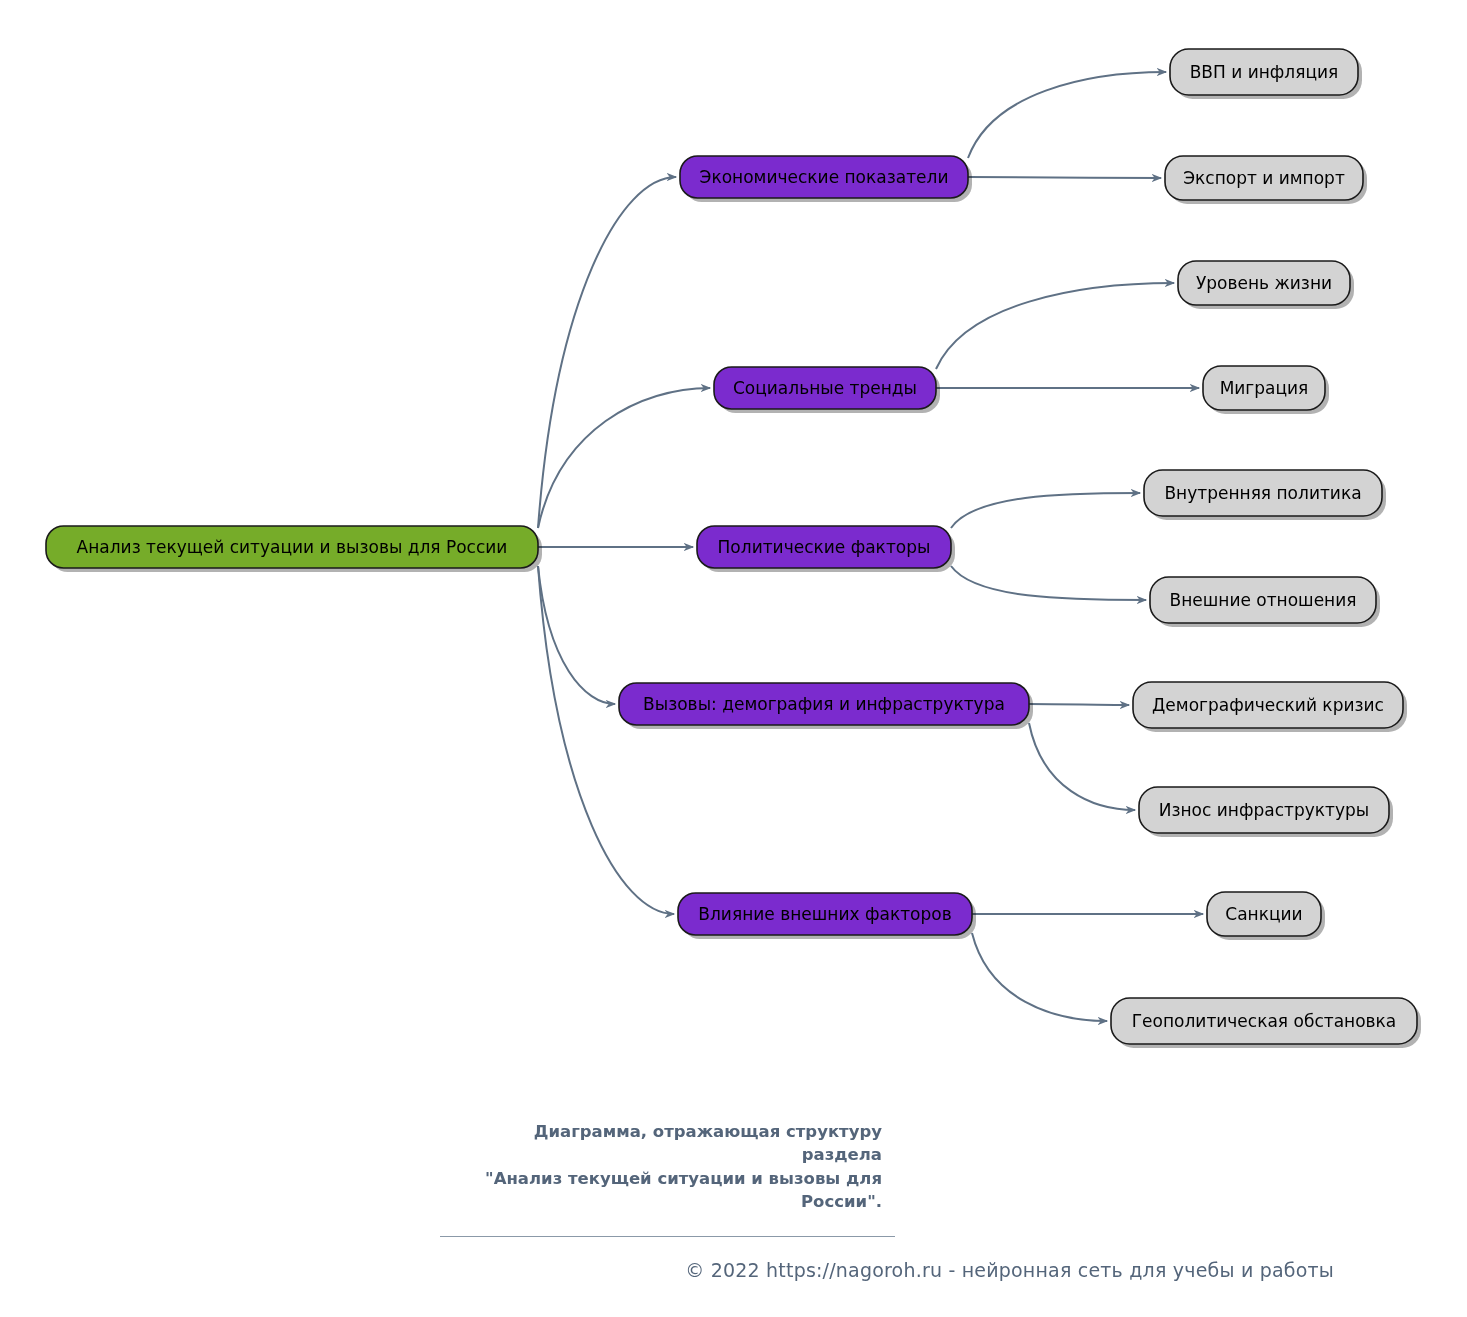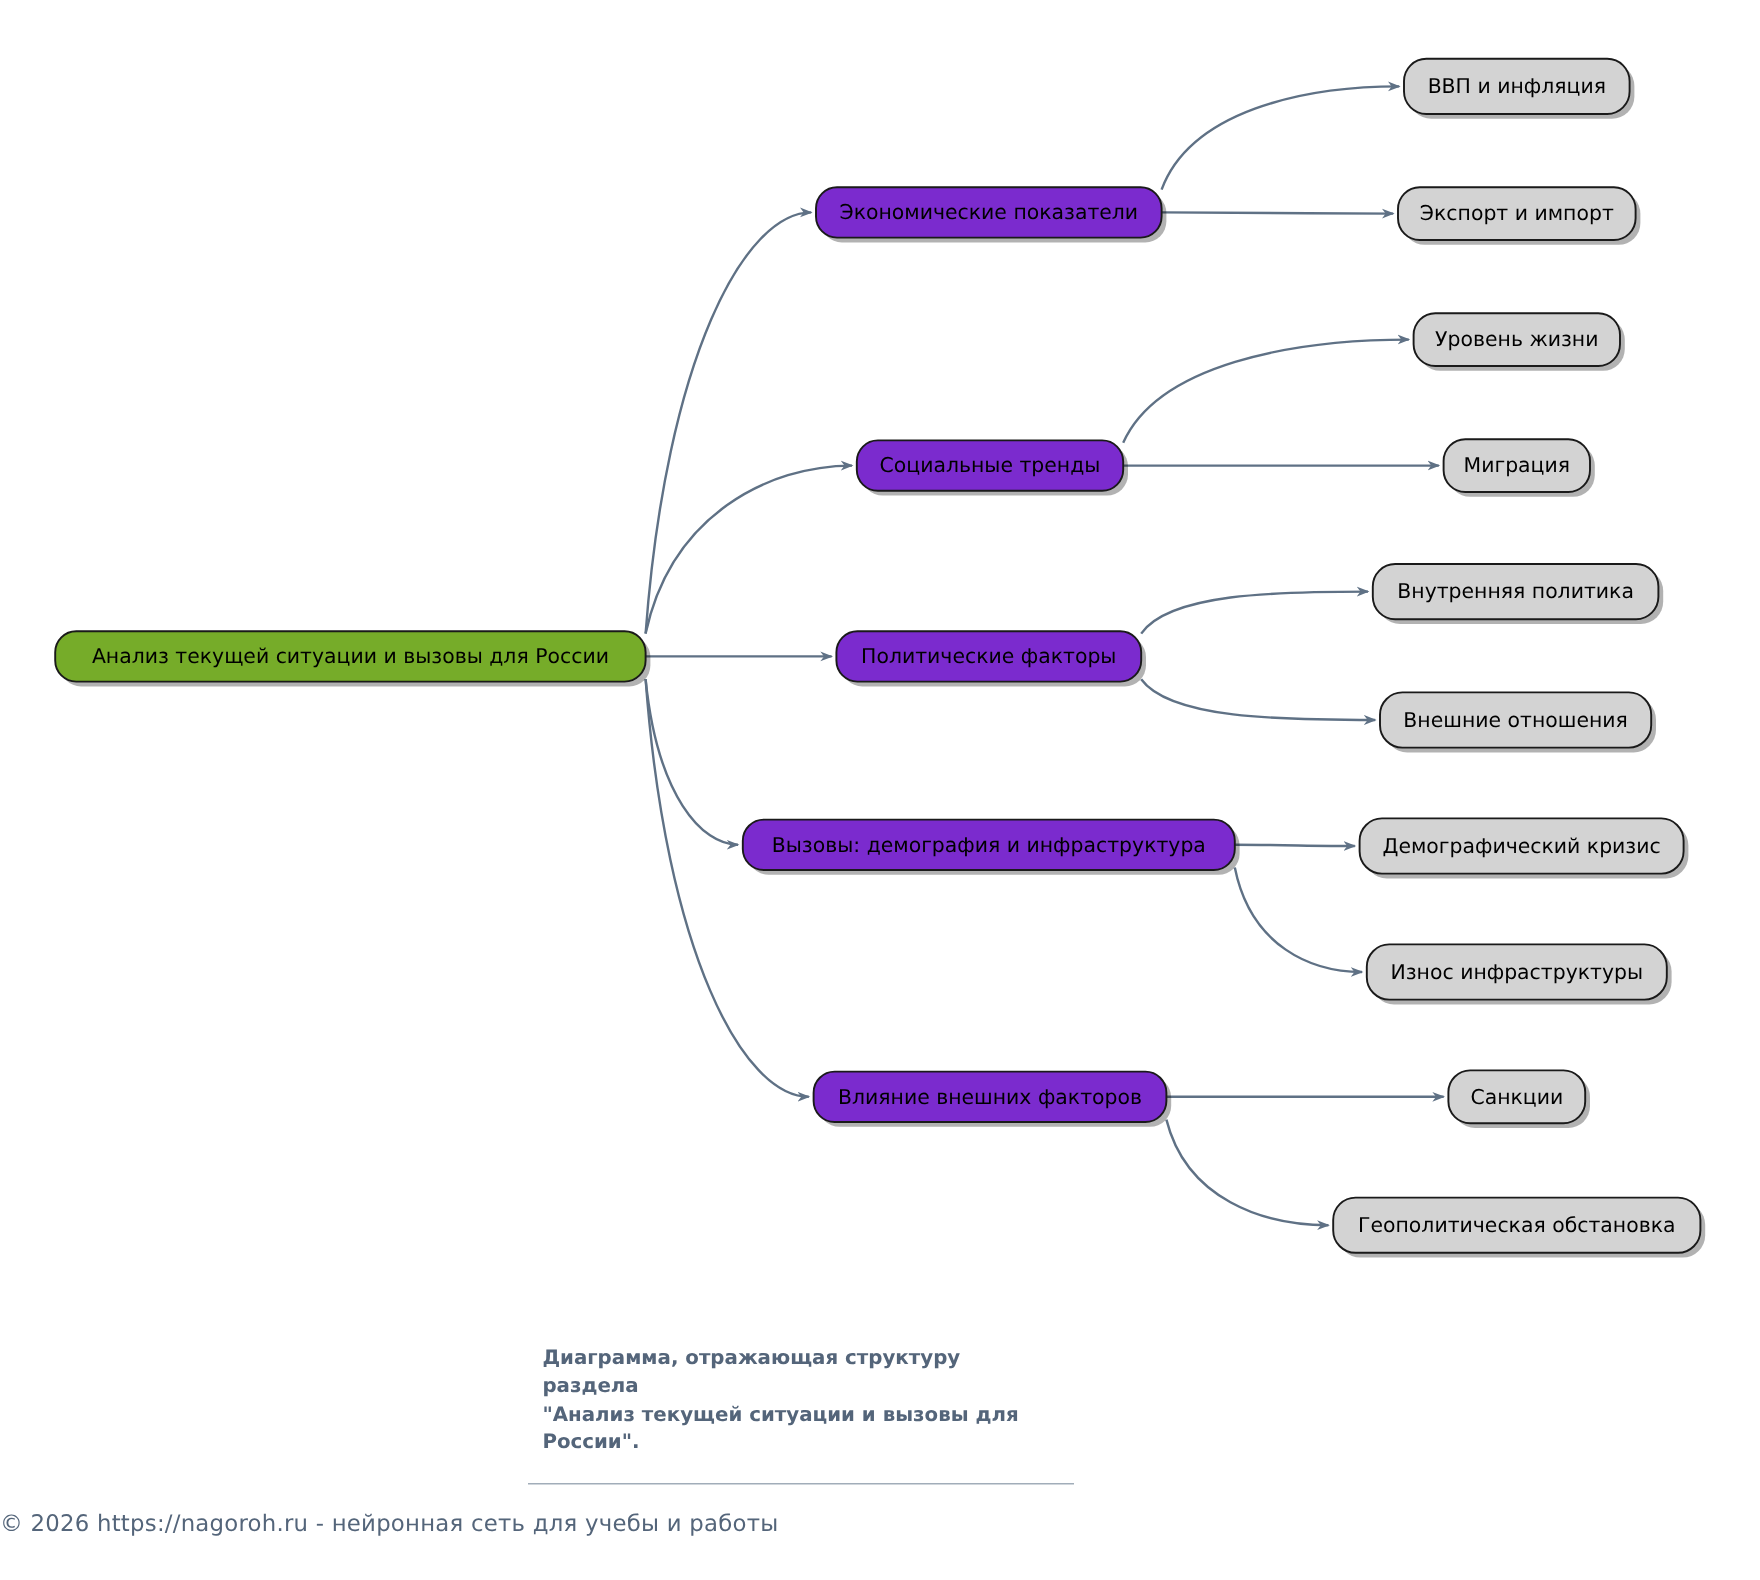--- a/index.html
+++ b/index.html
@@ -46,21 +46,21 @@
   }
   .node-shadow {
     fill: rgba(0,0,0,0.30);
     stroke: none;
   }
   .footer-wrap {
     position: absolute;
     left: 0;
     top: 1120px;
     width: 1334px;
-    text-align: left;
+    text-align: right;
   }
   .footer-caption {
     font-family: "DejaVu Sans", sans-serif;
     font-size: 16.5px;
     font-weight: bold;
     color: #54657a;
     line-height: 1.42;
     width: 430px;
     margin: 0 auto;
   }
@@ -192,16 +192,16 @@
       </g>
   </svg>
 
   <div class="footer-wrap">
     <div class="footer-caption">
       <div>Диаграмма, отражающая структуру раздела</div>
       <div>"Анализ текущей ситуации и вызовы для</div>
       <div>России".</div>
     </div>
     <hr class="footer-rule">
-    <div class="footer-copy">© 2026 https://nagoroh.ru - нейронная сеть для учебы и работы</div>
+    <div class="footer-copy">© 2022 https://nagoroh.ru - нейронная сеть для учебы и работы</div>
   </div>
 
 </div>
 
 </body></html>

